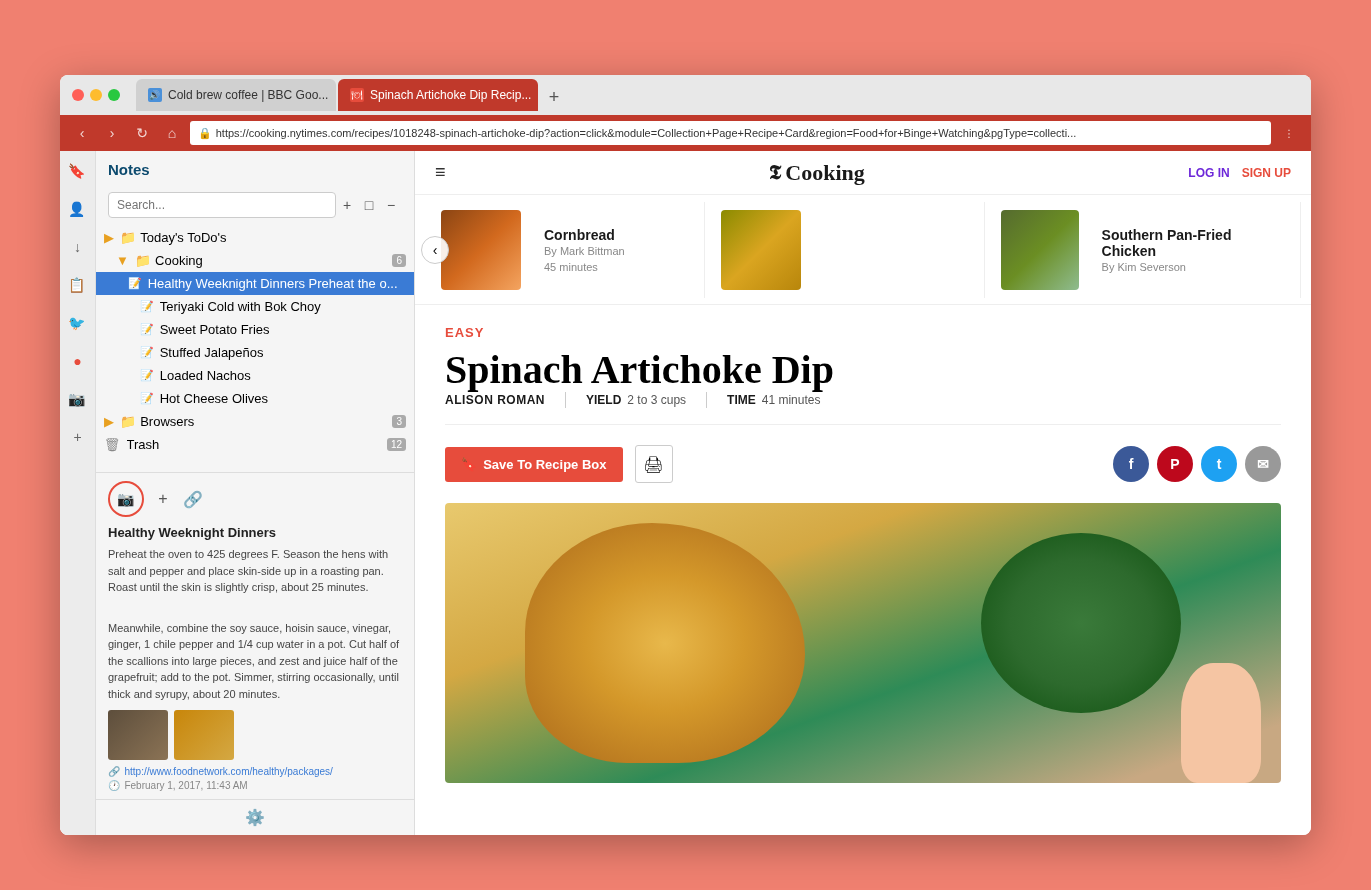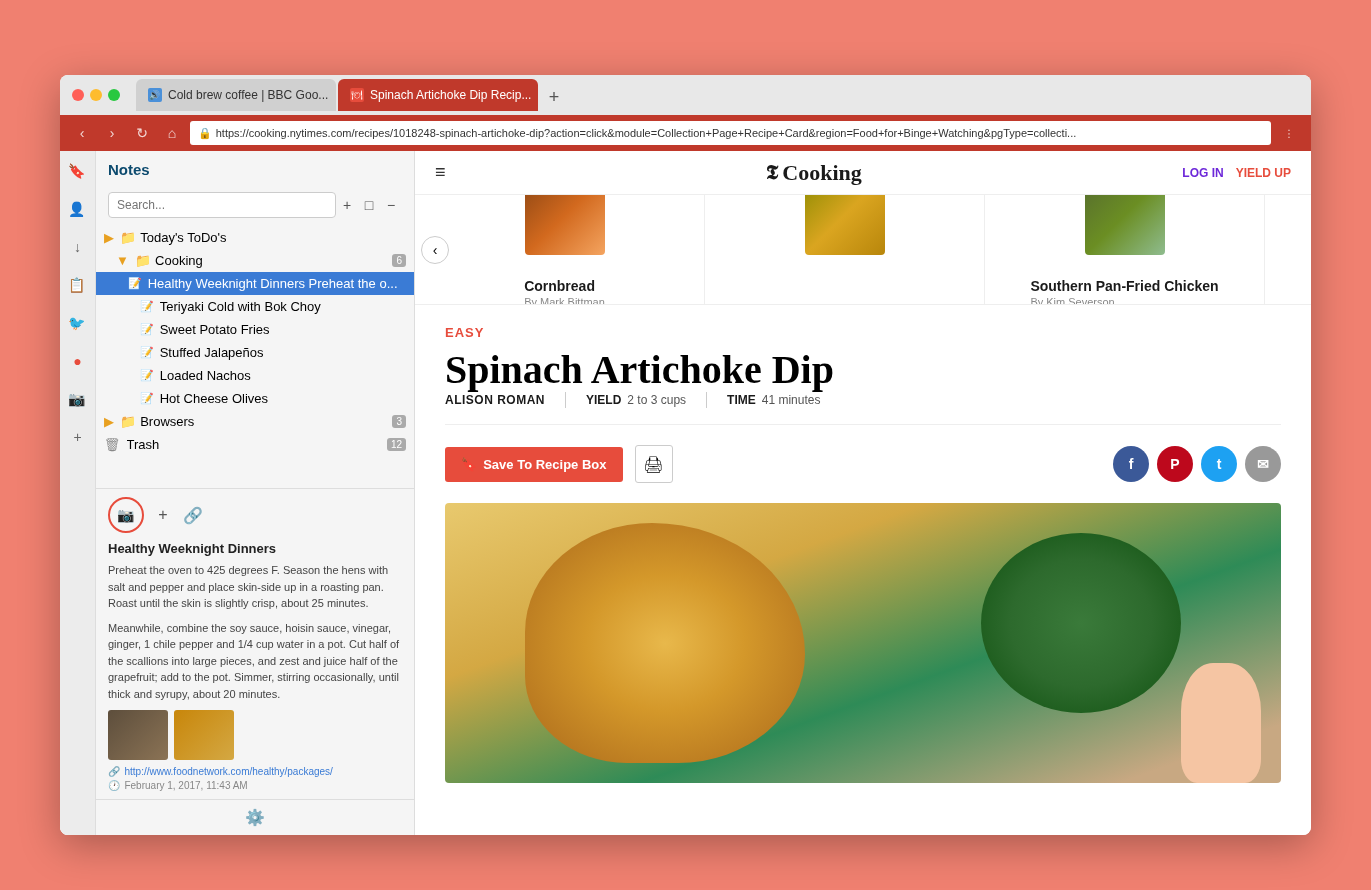--- a/index.html
+++ b/index.html
@@ -377,21 +377,20 @@
       flex: 1;
     }
     .recipe-card {
       display: flex;
       align-items: center;
       gap: 23px;
       padding: 8px 16px;
       border-right: 1px solid #eee;
       min-width: 280px;
       cursor: pointer;
-      flex-direction: column;
     }
     .rc-img-cornbread {
       background: linear-gradient(135deg, #8B4513, #D2691E, #F4A460);
       width: 80px; height: 80px; border-radius: 4px;
     }
     .rc-img-eastern {
       background: linear-gradient(135deg, #8B8B00, #DAA520, #B8860B);
       width: 80px; height: 80px; border-radius: 4px;
     }
     .rc-img-southern {
@@ -650,21 +649,21 @@
           <div class="note-preview-section">
             <div class="note-toolbar">
               <div class="toolbar-circle">
                 <span>📷</span>
               </div>
               <div class="icon-btn" style="font-size:16px;">+</div>
               <div class="icon-btn" style="font-size:16px;">🔗</div>
             </div>
             <div class="note-preview-title">Healthy Weeknight Dinners</div>
             <div class="note-preview-text">Preheat the oven to 425 degrees F. Season the hens with salt and pepper and place skin-side up in a roasting pan. Roast until the skin is slightly crisp, about 25 minutes.</div>
-            <div class="note-preview-text" style="margin-top:8px;">Meanwhile, combine the soy sauce, hoisin sauce, vinegar, ginger, 1 chile pepper and 1/4 cup water in a pot. Cut half of the scallions into large pieces, and zest and juice half of the grapefruit; add to the pot. Simmer, stirring occasionally, until thick and syrupy, about 20 minutes.</div>
+            <div class="note-preview-text" style="margin-top:24px;">Meanwhile, combine the soy sauce, hoisin sauce, vinegar, ginger, 1 chile pepper and 1/4 cup water in a pot. Cut half of the scallions into large pieces, and zest and juice half of the grapefruit; add to the pot. Simmer, stirring occasionally, until thick and syrupy, about 20 minutes.</div>
             <div class="note-images">
               <div class="note-img-thumb note-img-1">
                 
               </div>
               <div class="note-img-thumb note-img-2">
                 
               </div>
             </div>
             <div class="note-link">
               <span>🔗</span>
@@ -686,21 +685,21 @@
     <div class="web-content">
 
       <div class="cooking-header">
         <div class="hamburger">≡</div>
         <div class="cooking-logo">
           <span style="font-family: Georgia, serif; font-size:20px;">𝕿</span>
           <span> Cooking</span>
         </div>
         <div class="header-actions">
           <span class="log-in-btn">LOG IN</span>
-          <span class="sign-up-btn">YIELD UP</span>
+          <span class="sign-up-btn">SIGN UP</span>
         </div>
       </div>
 
       <div class="recipe-cards">
         <div class="prev-btn">‹</div>
         <div class="recipe-cards-inner">
 
           <div class="recipe-card">
             <div class="rc-img-cornbread"></div>
             <div class="recipe-card-info">

